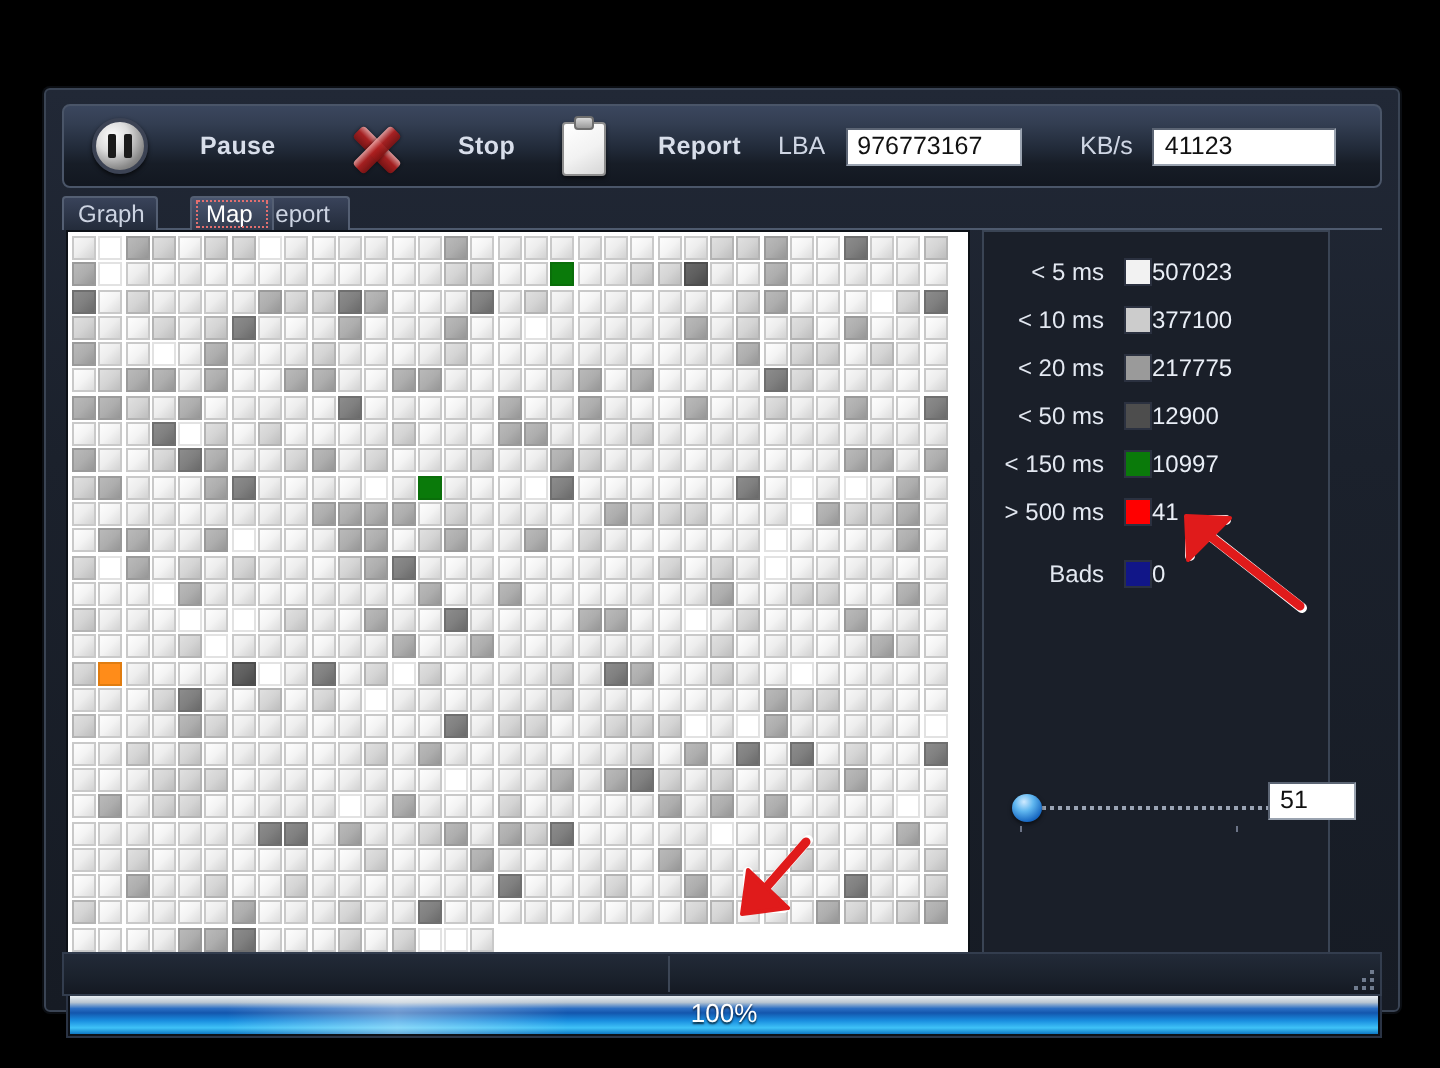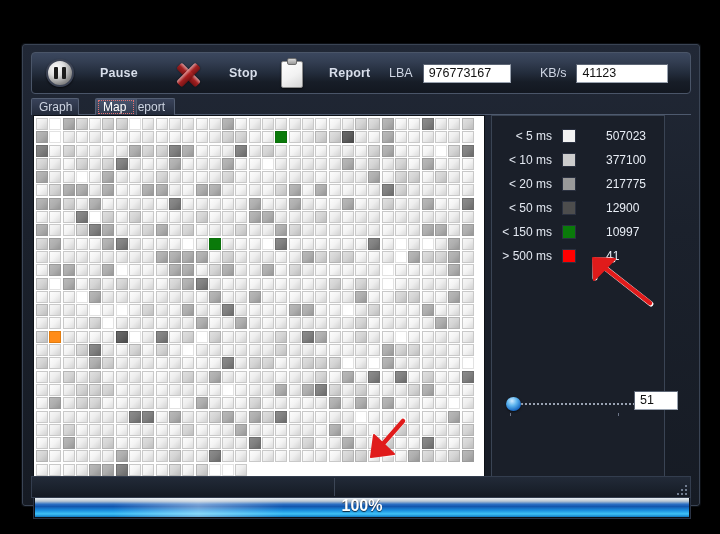--- a/index.html
+++ b/index.html
@@ -163,21 +163,21 @@
   .legend { position:absolute; left:8px; top:8px; width:186px; }
   .lrow {
     display:flex; align-items:center;
     height:24px;
     color:#e3e8f1; font-size:12px;
   }
   .lrow .lname { width:62px; text-align:right; padding-right:10px; white-space:nowrap; }
   .sw {
     width:14px; height:14px; border:1px solid #2b3140; flex:none;
   }
-  .lrow .lval { margin-left:30px; color:#e9eef6; font-size:12px; }
+  .lrow .lval { margin-left:0; color:#e9eef6; font-size:12px; }
   .lrow.bads { margin-top:7px; }
   .lrow.bads .lname { width:62px; }
 
   .blocktxt {
     position:absolute; left:0; top:238px; width:100%;
     text-align:center; color:#dbe2ee; font-size:11.5px; line-height:15px;
   }
   .sliderrow {
     position:absolute; left:10px; top:278px; width:182px; height:26px;
   }
@@ -216,24 +216,23 @@
         #1a8fe0 70%, #3fc2f7 86%, #0f78c4 100%);
     overflow:hidden;
   }
   .progbar::after {
     content:''; position:absolute; left:12%; top:0; width:26%; height:100%;
     background: linear-gradient(90deg, rgba(255,255,255,0) 0%, rgba(255,255,255,.38) 50%, rgba(255,255,255,0) 100%);
   }
   .progtext {
     position:absolute; left:0; top:0; width:100%; height:100%;
     display:flex; align-items:center; justify-content:center;
-    color:#ffffff; font-size:16px;
+    color:#ffffff; font-size:13px;
     text-shadow:0 1px 1px rgba(0,0,0,.75);
     z-index:2;
-    font-weight:bold;
   }
 
   
   .statusbar {
     position:absolute; left:8px; bottom:7px; width:660px; height:22px;
     background: linear-gradient(180deg,#222a38 0%,#1a212c 60%,#141922 100%);
     border:1px solid #333d4e;
   }
   .statusbar .divider {
     position:absolute; left:302px; top:1px; bottom:1px; width:1px;
@@ -329,20 +328,25 @@
           </div>
           <div class="lrow">
             <span class="lname">&lt; 150 ms</span>
             <span class="sw" style="background: rgb(10, 122, 10);"></span>
             <span class="lval">10997</span>
           </div>
           <div class="lrow">
             <span class="lname">&gt; 500 ms</span>
             <span class="sw" style="background: rgb(255, 0, 0);"></span>
             <span class="lval">41</span>
+          </div>
+          <div class="lrow bads">
+            <span class="lname">Bads</span>
+            <span class="sw" style="background: rgb(17, 22, 136);"></span>
+            <span class="lval">0</span>
           </div>
         </div>
 
 
       <div class="sliderrow">
         <div class="slider">
           <div class="track"></div>
           <div class="knob"></div>
           <div class="tick" style="left:4px;"></div>
           <div class="tick" style="left:112px;"></div>

